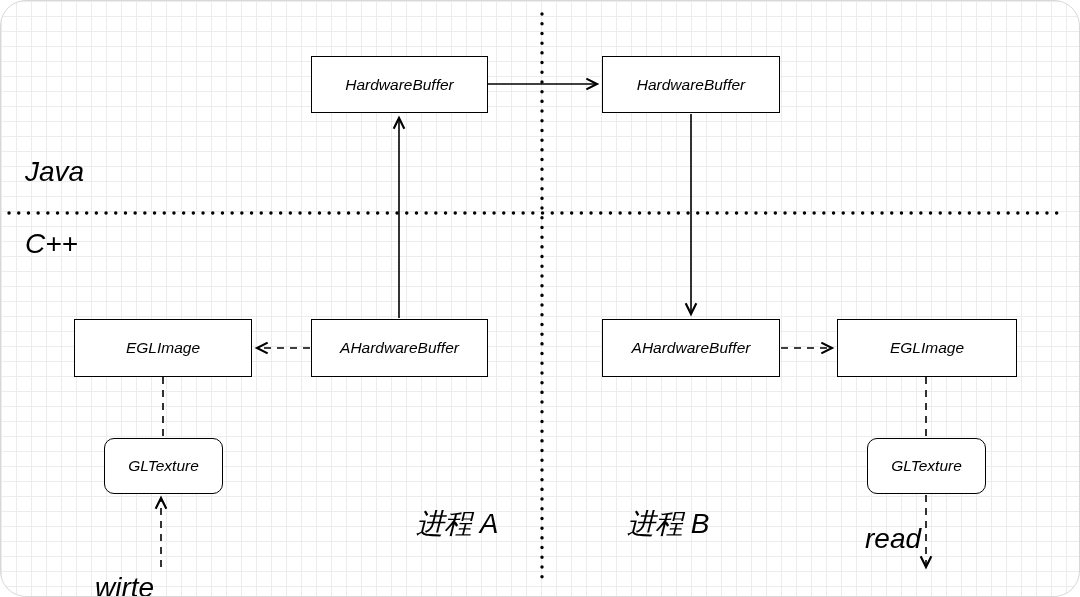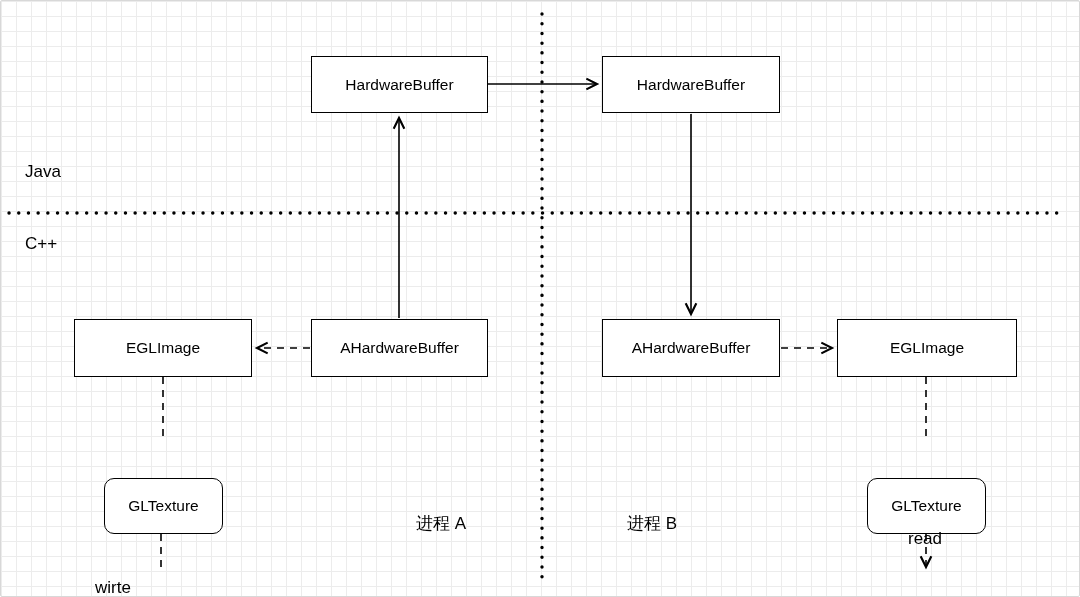--- a/index.html
+++ b/index.html
@@ -14,26 +14,27 @@
     font-family: "Liberation Sans", "DejaVu Sans", sans-serif;
     color: #000;
   }
   .canvas {
     position: relative;
     width: 1078px;
     height: 595px;
     box-sizing: content-box;
     background-color: #ffffff;
     border: 1px solid #d8d8d8;
-    border-radius: 2px;
+    border-radius: 26px;
     overflow: hidden;
     background-image:
       linear-gradient(to right, #ececec 1px, transparent 1px),
       linear-gradient(to bottom, #ececec 1px, transparent 1px);
     background-size: 15px 15px;
+    font-style: italic;
   }
   .arrows {
     position: absolute;
     left: 0;
     top: 0;
     pointer-events: none;
   }
   .node {
     position: absolute;
     background: #ffffff;
@@ -41,25 +42,24 @@
     box-sizing: border-box;
     display: flex;
     align-items: center;
     justify-content: center;
     font-size: 15.5px;
     line-height: 1;
     white-space: nowrap;
   }
   .node.rounded {
     border-radius: 10px;
-    margin-top: 40px;
   }
   .text-label {
     position: absolute;
-    font-size: 17px;
+    font-size: 28px;
     line-height: 24px;
     white-space: nowrap;
   }
 </style>
 </head>
 <body>
 
 <div class="canvas">
 
   <svg class="arrows" width="1078" height="595" viewBox="0 0 1078 595">
@@ -117,15 +117,15 @@
   </div>
   <div class="node rounded" style="left:866px; top:437px; width:119px; height:56px;">
     <span>GLTexture</span>
   </div>
 
   <div class="text-label" style="left:24px; top:159px;">Java</div>
   <div class="text-label" style="left:24px; top:231px;">C++</div>
   <div class="text-label" style="left:415px; top:511px;">进程 A</div>
   <div class="text-label" style="left:626px; top:511px;">进程 B</div>
   <div class="text-label" style="left:94px; top:546px;margin-top:29px;">wirte</div>
-  <div class="text-label" style="left:907px; top:526px;">read</div>
+  <div class="text-label" style="left:864px; top:526px;">read</div>
 
 </div>
 
 </body></html>

